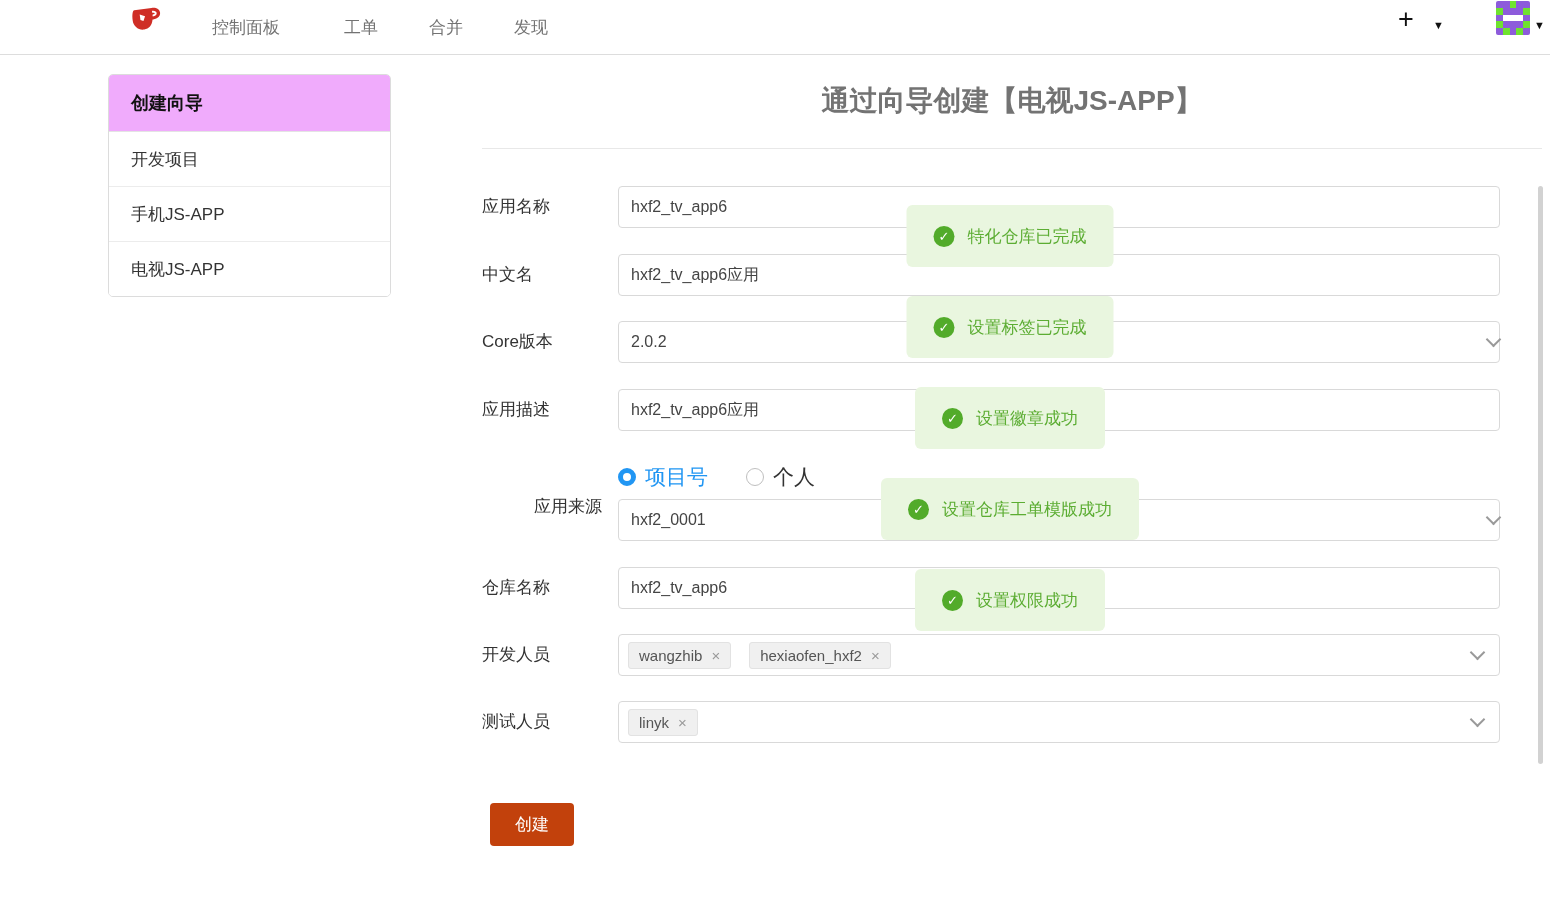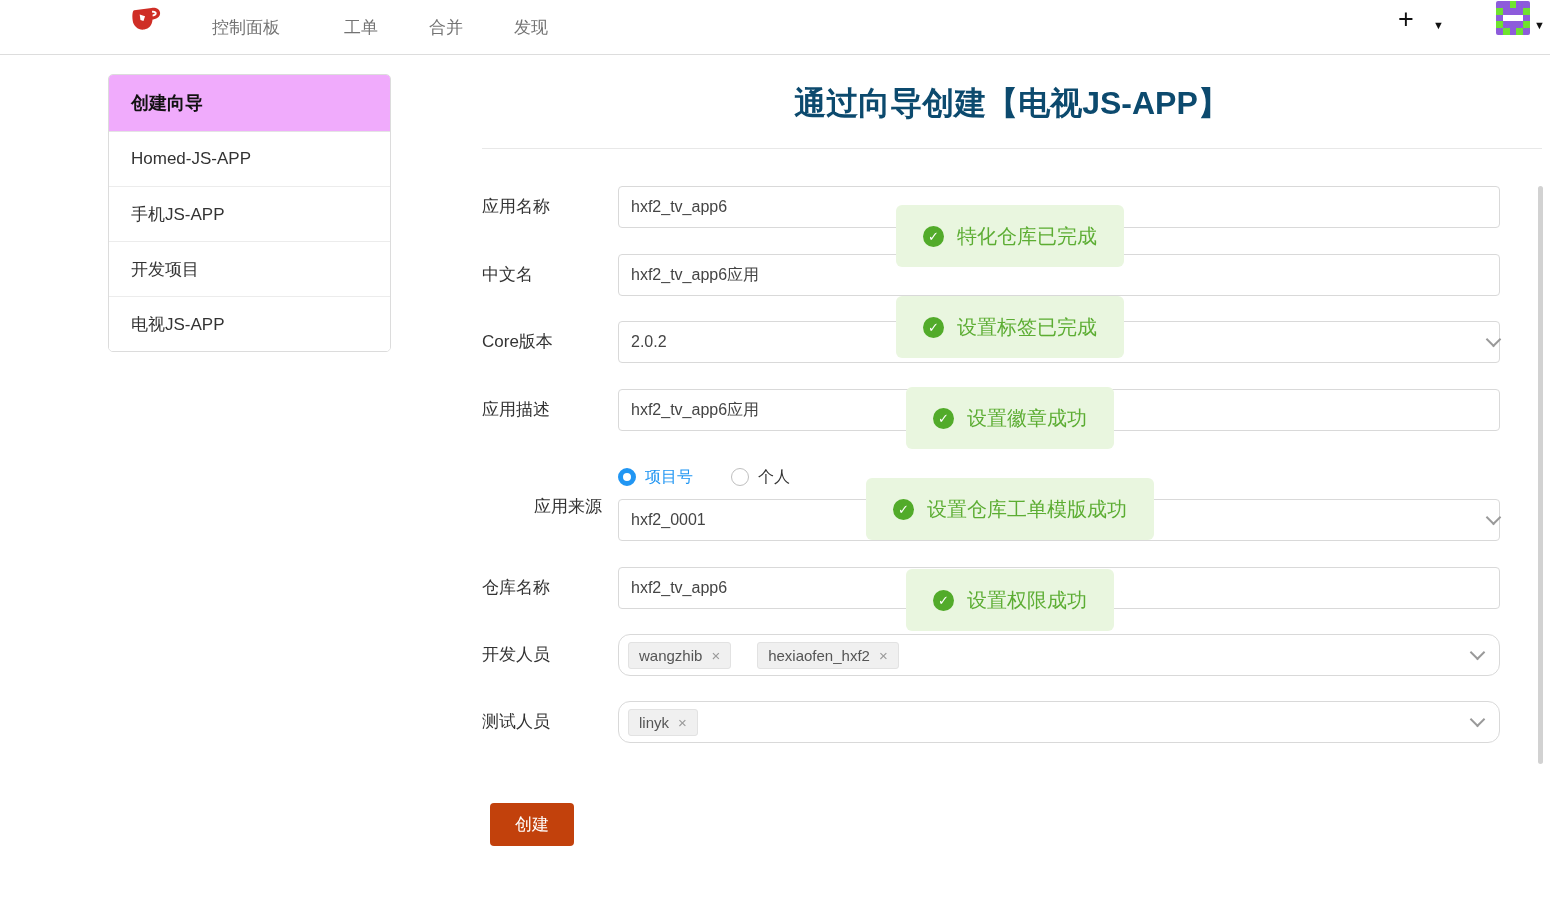--- a/index.html
+++ b/index.html
@@ -17,52 +17,52 @@
   .caret { position:absolute; top:19px; font-size:11px; color:#111; cursor:pointer; }
   .avatar { position:absolute; left:1496px; top:1px; width:34px; height:34px; cursor:pointer; border-radius:2px; overflow:hidden; }
 
   
   .sidebar { position:absolute; left:108px; top:74px; width:281px; background:#fff; border:1px solid #dcdcdc; border-radius:5px; overflow:hidden; }
   .sidebar-header { height:56px; background:#f0abfc; display:flex; align-items:center; padding-left:22px; font-size:18px; font-weight:bold; color:#111; border-bottom:1px solid #e4e4e4; }
   .sidebar-item { height:54px; display:flex; align-items:center; padding-left:22px; font-size:17px; color:#333; cursor:pointer; border-bottom:1px solid #ececec; background:#fff; }
   .sidebar-item:last-child { border-bottom:none; }
 
   
-  .page-title { position:absolute; left:482px; width:1060px; top:82px; text-align:center; font-size:32px; font-weight:600; color:#0c4a6e; }
+  .page-title { position:absolute; left:482px; width:1060px; top:82px; text-align:center; font-size:28px; font-weight:600; color:#737373; }
   .divider { position:absolute; left:482px; width:1060px; top:148px; height:0; border-top:1px solid #e8e8e8; }
 
   .row { position:absolute; left:482px; width:1018px; height:42px; }
   .field-label { position:absolute; left:0; top:0; width:120px; text-align:left; font-size:17px; color:#333; line-height:42px; white-space:nowrap; }
   .control { position:absolute; left:136px; top:0; width:882px; height:42px; }
 
   .text-input { width:100%; height:100%; box-sizing:border-box; border:1px solid #d9d9d9; border-radius:4px; padding:0 12px; font-size:16px; color:#444; background:#fff; font-family:inherit; outline:none; }
   .selectbox { box-sizing:border-box; width:100%; height:100%; border:1px solid #d9d9d9; border-radius:4px; background:#fff; display:flex; align-items:center; padding:0 0 0 12px; font-size:16px; color:#444; cursor:pointer; }
   .selectbox .value { flex:1; }
   .chev { width:9px; height:9px; border-right:2px solid #9a9a9a; border-bottom:2px solid #9a9a9a; transform:rotate(45deg); margin-top:-5px; flex:none; }
 
-  .tagsbox { box-sizing:border-box; width:100%; height:100%; border:1px solid #d9d9d9; border-radius:12px; background:#fff; display:flex; align-items:center; gap:26px; padding:0 16px 0 9px; cursor:pointer; }
+  .tagsbox { box-sizing:border-box; width:100%; height:100%; border:1px solid #d9d9d9; border-radius:4px; background:#fff; display:flex; align-items:center; gap:18px; padding:0 16px 0 9px; cursor:pointer; }
   .tag { display:flex; align-items:center; gap:9px; background:#f0f0f0; border:1px solid #e2e2e2; border-radius:3px; padding:4px 10px; font-size:15px; color:#555; white-space:nowrap; }
   .tag .x { color:#999; font-size:15px; line-height:1; cursor:pointer; }
   .tagsbox .chev { margin-left:auto; }
 
   
   .radio-label-wrap { position:absolute; left:482px; top:465px; width:120px; text-align:right; font-size:17px; color:#333; line-height:24px;margin-top:30px; }
   .radio-row { position:absolute; left:618px; top:465px; height:24px; display:flex; align-items:center; }
   .radio { width:18px; height:18px; border-radius:50%; box-sizing:border-box; background:#fff; cursor:pointer; flex:none; }
   .radio.selected { border:5px solid #2196f3; }
   .radio.unselected { border:1px solid #bfbfbf; }
-  .radio-label { font-size:16px; margin-left:9px; cursor:pointer; }
+  .radio-label { font-size:21px; margin-left:9px; cursor:pointer; }
   .radio-label.blue { color:#2196f3; }
   .radio-label.dark { color:#333; }
   .radio-gap { width:38px; flex:none; }
 
   
   .toast { position:absolute; left:1010px; transform:translateX(-50%); height:62px; display:flex; align-items:center; gap:13px; padding:0 27px; background:#e9f6df; border-radius:6px; z-index:10; }
   .toast .check { width:21px; height:21px; border-radius:50%; background:#52ab2a; color:#fff; font-size:13px; font-weight:bold; display:flex; align-items:center; justify-content:center; flex:none; }
-  .toast .msg { font-size:20px; color:#5cad33; white-space:nowrap; }
+  .toast .msg { font-size:17px; color:#5cad33; white-space:nowrap; }
 
   .create-btn { position:absolute; left:490px; top:803px; width:84px; height:43px; background:#c2410c; color:#fff; font-size:17px; border:none; border-radius:4px; cursor:pointer; font-family:inherit; }
 
   .scrollbar { position:absolute; left:1538px; top:186px; width:5px; height:578px; background:#d2d2d2; border-radius:3px; cursor:pointer; }
 </style>
 </head>
 <body>
 
 <div class="navbar">
   <span class="logo">
@@ -92,23 +92,22 @@
         <rect x="4" y="3" width="1" height="1" fill="#6fe32e"></rect>
       <rect x="1" y="4" width="1" height="1" fill="#6fe32e"></rect>
         <rect x="3" y="4" width="1" height="1" fill="#6fe32e"></rect>
     </svg>
   </span>
   <span class="caret" style="left:1534px">▼</span>
 </div>
 
 <div class="sidebar">
   <div class="sidebar-header">创建向导</div>
-  <div class="sidebar-item">Homed-JS-APP</div>
+  <div class="sidebar-item">开发项目</div>
   <div class="sidebar-item">手机JS-APP</div>
-  <div class="sidebar-item">开发项目</div>
   <div class="sidebar-item">电视JS-APP</div>
 </div>
 
 <div class="page-title">通过向导创建【电视JS-APP】</div>
 <div class="divider"></div>
 
 <div class="row" style="top:186px">
   <div class="field-label">应用名称</div>
   <div class="control">
     <input class="text-input" type="text" value="hxf2_tv_app6" style="">

